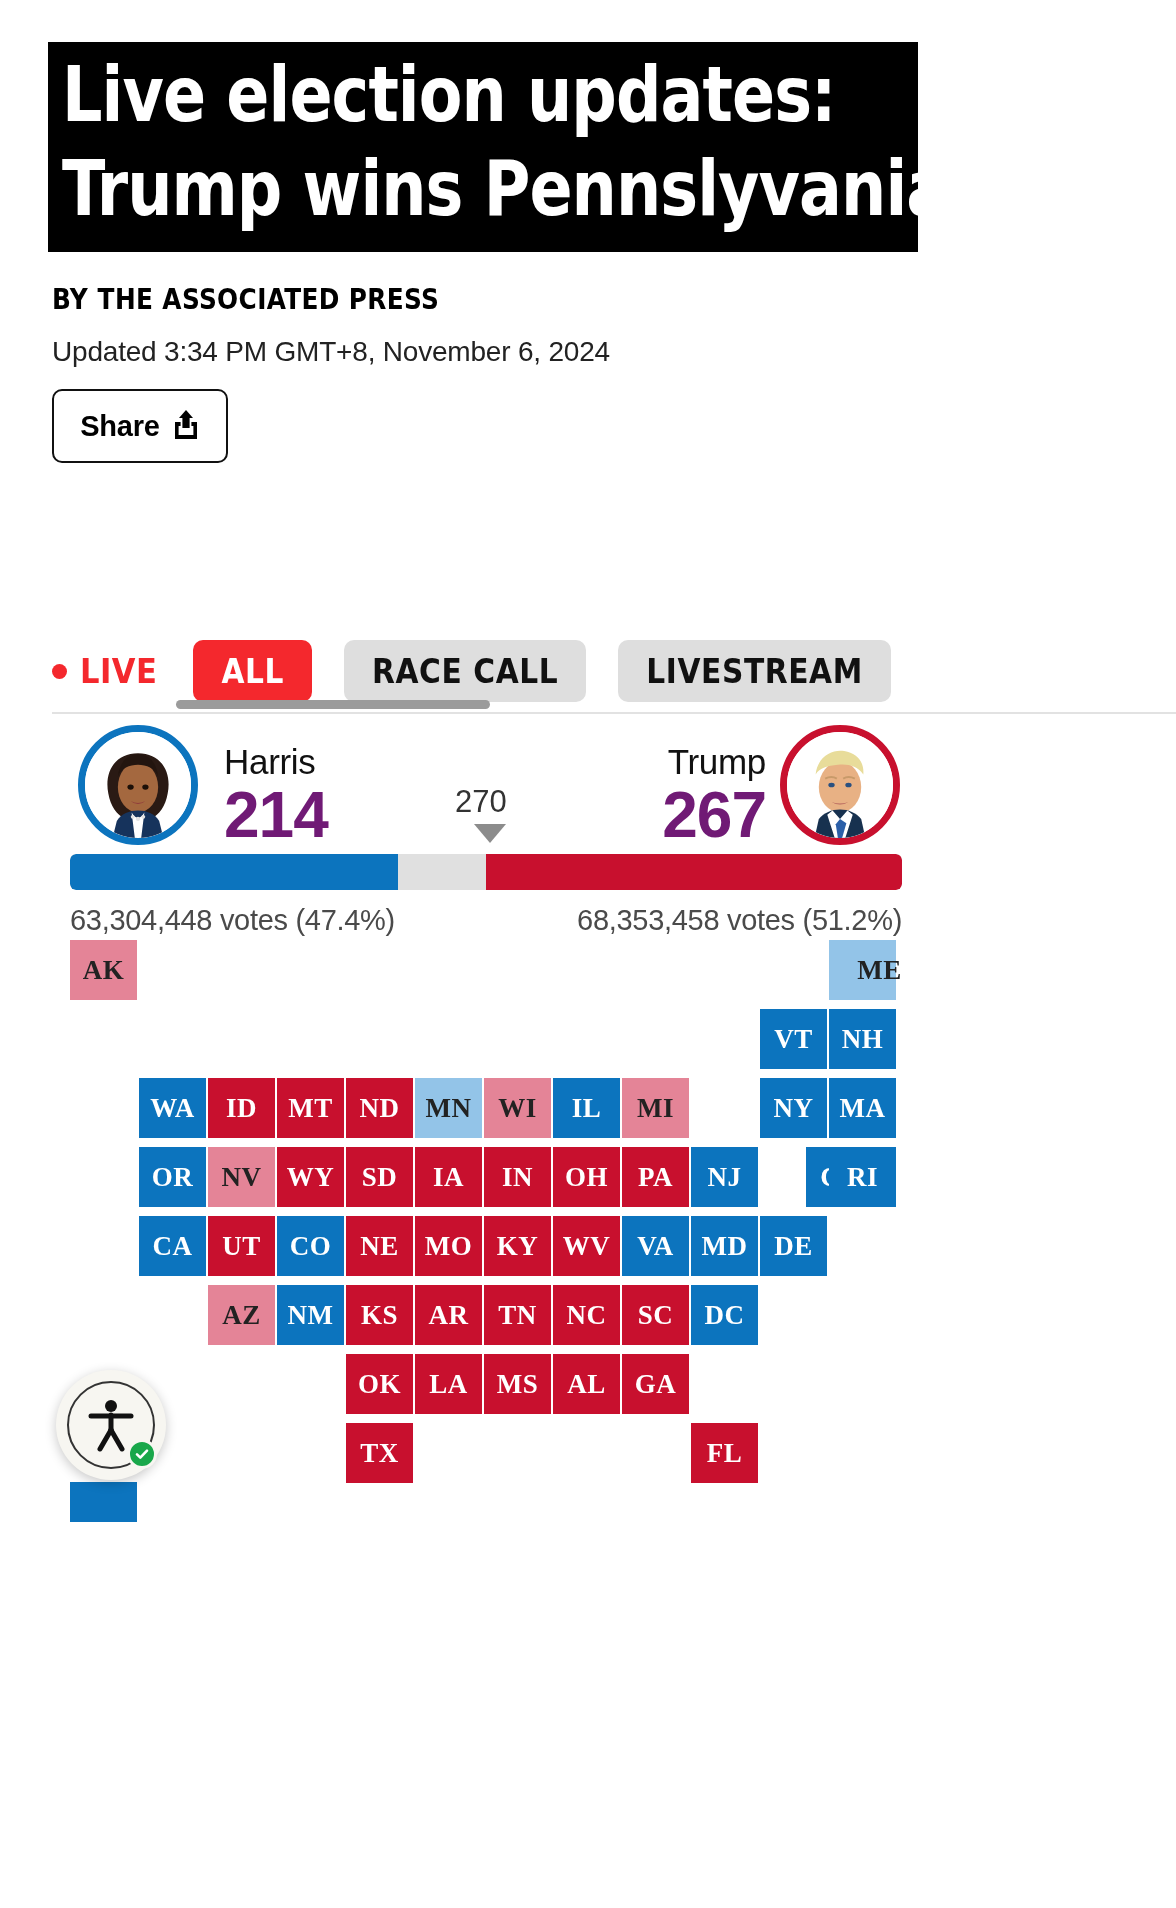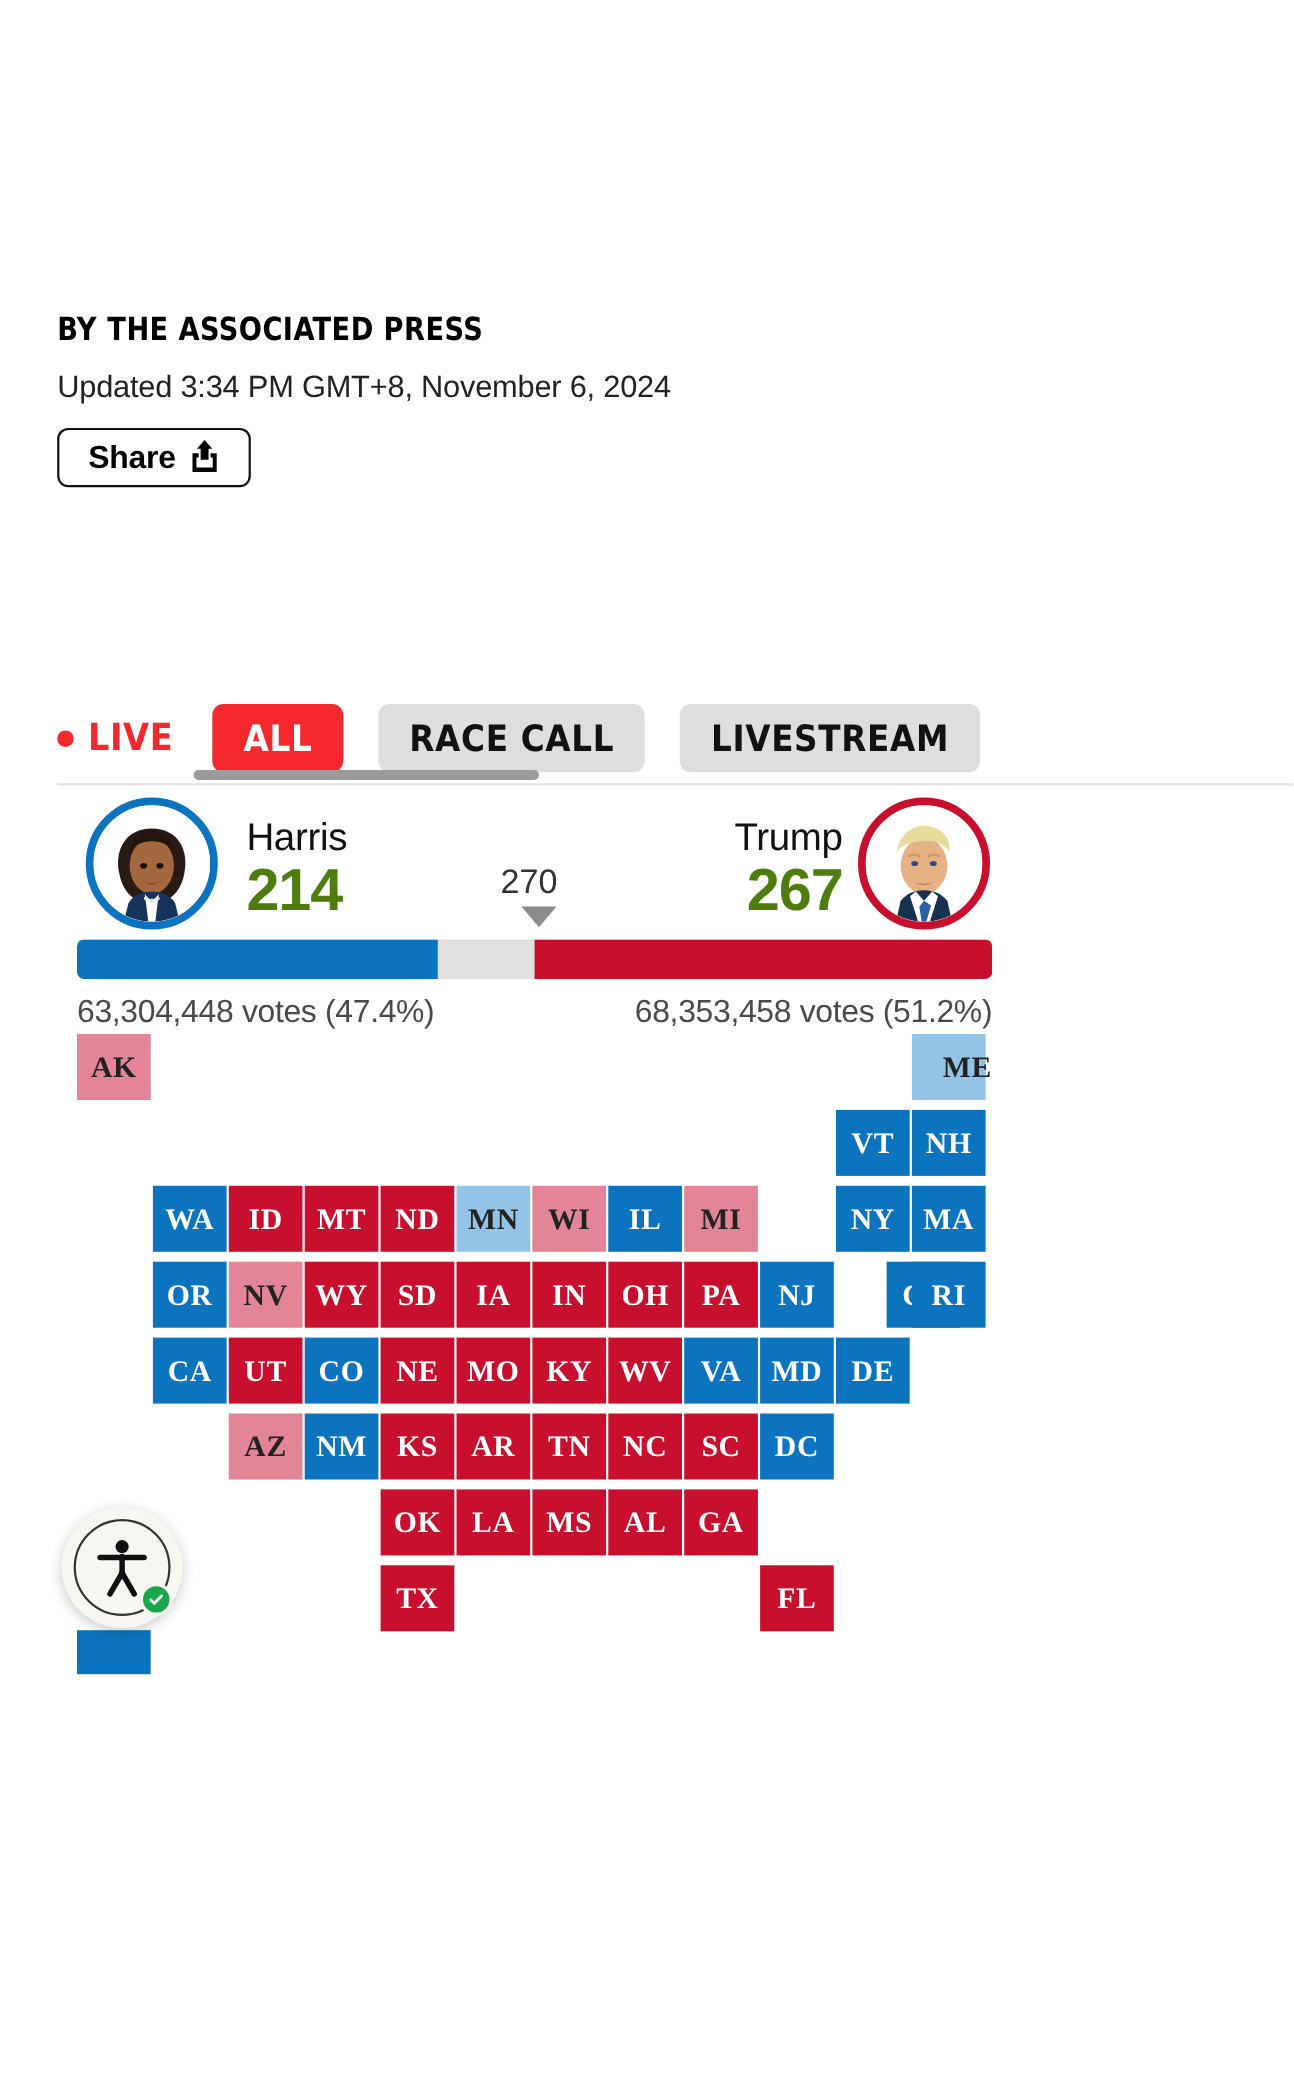--- a/index.html
+++ b/index.html
@@ -48,21 +48,21 @@
     position: absolute; left: 52px; top: 336px;
     font-size: 28px;
     color: #222;
     white-space: nowrap;
     letter-spacing: -0.2px;
   }
 
   
   .share-btn {
     position: absolute; left: 52px; top: 389px;
-    width: 176px; height: 54px;
+    width: 176px; height: 74px;
     border: 2px solid #111;
     border-radius: 10px;
     background: #fff;
     display: flex; align-items: center; justify-content: center;
     gap: 12px;
     cursor: pointer;
   }
   .share-btn .lbl {
     font-size: 29px; font-weight: 700; color: #000;
     letter-spacing: -0.2px;
@@ -146,21 +146,21 @@
 
   .cand-name {
     position: absolute;
     font-size: 35px; color: #111; letter-spacing: -0.3px;
   }
   .cand-name.harris { left: 224px; top: 30px; }
   .cand-name.trump  { left: 656px; top: 30px; text-align: right; width: 110px; }
 
   .cand-evs {
     position: absolute;
-    font-weight: 700; font-size: 54px; color: #4d7c0f; letter-spacing: -1px;
+    font-weight: 700; font-size: 64px; color: #701a75; letter-spacing: -1px;
   }
   .cand-evs.harris { left: 224px; top: 66px; }
   .cand-evs.trump  { left: 660px; top: 66px; width: 106px; text-align: right; }
 
   .threshold-num {
     position: absolute; left: 455px; top: 72px;
     font-size: 31px; color: #333;
   }
   .threshold-arrow {
     position: absolute; left: 474px; top: 112px;
@@ -231,20 +231,24 @@
   .tile-under {
     position: absolute; left: 70px; top: 1482px;
     width: 67px; height: 40px; background: #0C74BE;
   }
 </style>
 </head>
 <body>
 
 <div class="page">
 
+  <div class="headline-block">
+    <div class="headline-line">Live election updates:</div>
+    <div class="headline-line">Trump wins Pennslyvania</div>
+  </div>
 
   <div class="byline">
     <span class="by-prefix">BY</span><span>THE ASSOCIATED PRESS</span>
   </div>
 
   <div class="updated">Updated 3:34 PM GMT+8, November 6, 2024</div>
 
   <div class="share-btn">
     <span class="lbl">Share</span>
     <span class="share-icon">

